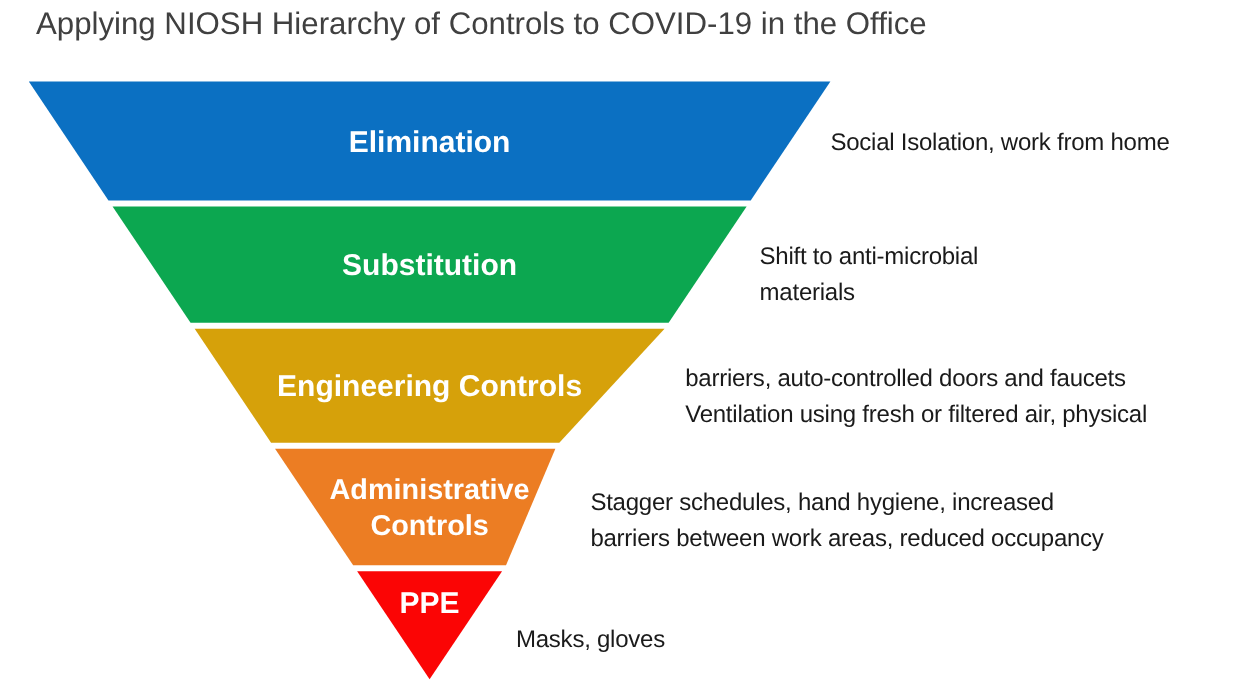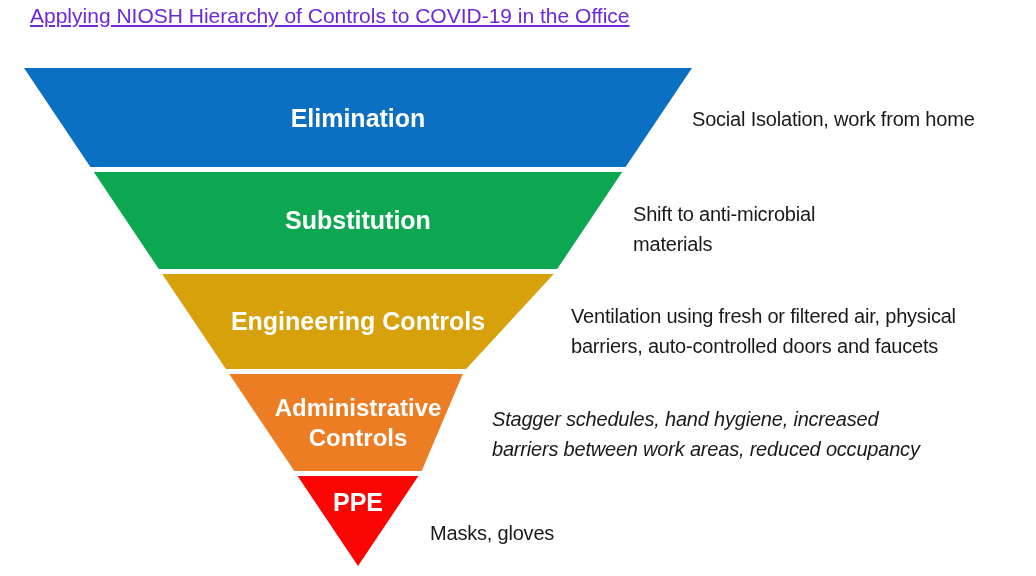--- a/index.html
+++ b/index.html
@@ -13,24 +13,23 @@
   }
   .stage {
     position: relative;
     width: 1036px;
     height: 576px;
   }
   .title {
     position: absolute;
     left: 30px;
     top: 4px;
-    font-size: 21px;
-    color: #6d28d9;
+    font-size: 26px;
+    color: #404040;
     white-space: nowrap;
-    text-decoration: underline;
   }
   svg.pyramid {
     position: absolute;
     left: 0;
     top: 0;
   }
   svg.pyramid text {
     font-family: "Liberation Sans", sans-serif;
     font-weight: bold;
     fill: #ffffff;
@@ -76,25 +75,25 @@
   <div class="annotation" style="left:692px; top:104px;">
     <div class="line">Social Isolation, work from home</div>
   </div>
 
   <div class="annotation" style="left:633px; top:199px;">
     <div class="line">Shift to anti-microbial</div>
     <div class="line">materials</div>
   </div>
 
   <div class="annotation" style="left:571px; top:301px;">
+    <div class="line">barriers, auto-controlled doors and faucets</div>
     <div class="line">Ventilation using fresh or filtered air, physical</div>
-    <div class="line">barriers, auto-controlled doors and faucets</div>
   </div>
 
-  <div class="annotation" style="left:492px; top:404px;font-style:italic;">
+  <div class="annotation" style="left:492px; top:404px;">
     <div class="line">Stagger schedules, hand hygiene, increased</div>
     <div class="line">barriers between work areas, reduced occupancy</div>
   </div>
 
   <div class="annotation" style="left:430px; top:518px;">
     <div class="line">Masks, gloves</div>
   </div>
 
 </div>
 

